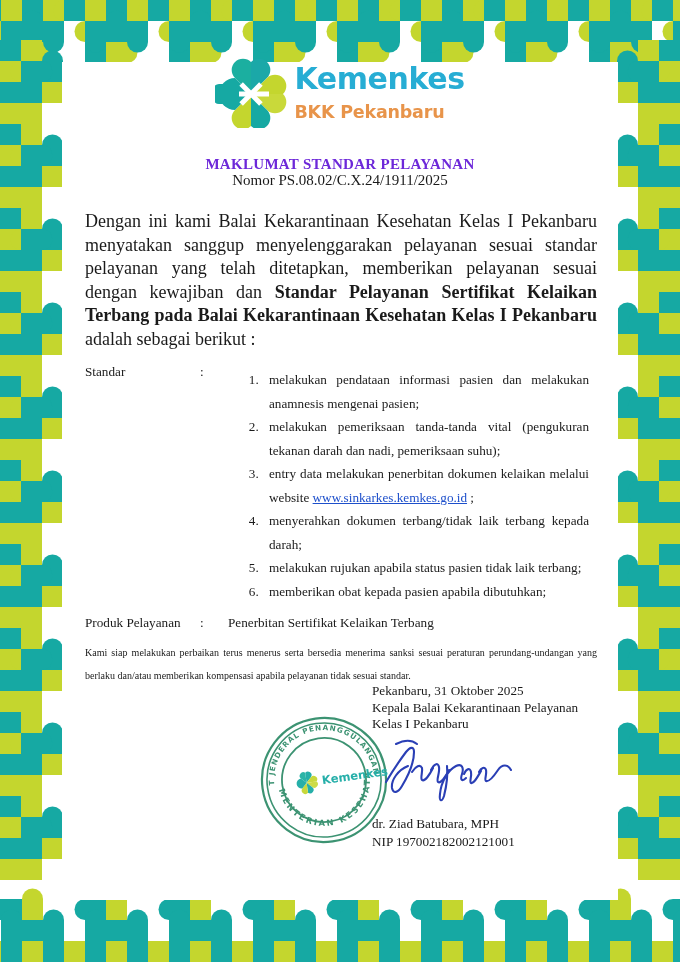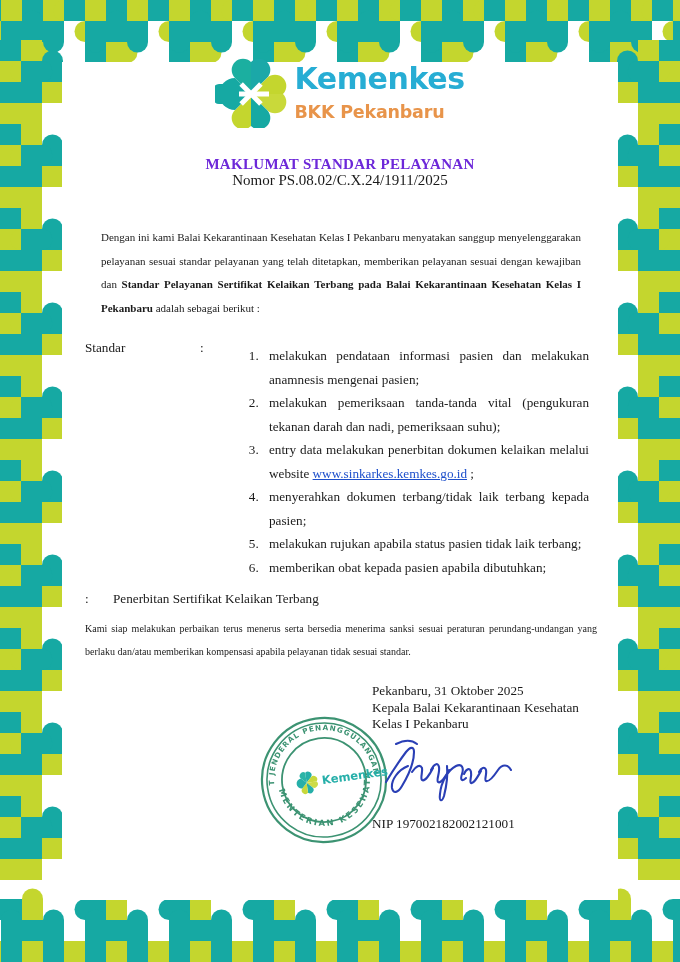--- a/index.html
+++ b/index.html
@@ -90,24 +90,24 @@
 
   
   .body-area {
     position: absolute;
     left: 85px;
     top: 210px;
     width: 512px;
   }
   .para {
     text-align: justify;
-    font-size: 11px;
+    font-size: 18px;
     line-height: 23.5px;
     color: #1a1a1a;
-    margin: 16px;
+    margin: 0;
     text-justify: inter-word;
   }
   .para b { font-weight: bold; }
 
   
   .fields { margin-top: 9px; }
   .field-row {
     display: flex;
     align-items: flex-start;
     font-size: 13.2px;
@@ -344,44 +344,46 @@
       <div class="fields">
 
         <div class="field-row">
           <div class="field-label">Standar</div>
           <div class="field-colon">:</div>
           <div class="field-value">
             <ol class="proc-list">
               <li>melakukan pendataan informasi pasien dan melakukan anamnesis mengenai pasien;</li>
               <li>melakukan pemeriksaan tanda-tanda vital (pengukuran tekanan darah dan nadi, pemeriksaan suhu);</li>
               <li><span>entry data melakukan penerbitan dokumen kelaikan melalui website </span><a class="weblink" href="#">www.sinkarkes.kemkes.go.id</a><span> ;</span></li>
-              <li>menyerahkan dokumen terbang/tidak laik terbang kepada pasien;</li>
+              <li>menyerahkan dokumen terbang/tidak laik terbang kepada darah;</li>
               <li>melakukan rujukan apabila status pasien tidak laik terbang;</li>
               <li>memberikan obat kepada pasien apabila dibutuhkan;</li>
             </ol>
           </div>
         </div>
 
         <div class="field-row">
+          <div class="field-label">Produk Pelayanan</div>
           <div class="field-colon">:</div>
           <div class="field-value">Penerbitan Sertifikat Kelaikan Terbang</div>
         </div>
 
       </div>
 
       <p class="closing">Kami siap melakukan perbaikan terus menerus serta bersedia menerima sanksi sesuai peraturan perundang-undangan yang berlaku dan/atau memberikan kompensasi apabila pelayanan tidak sesuai standar.</p>
     </div>
 
     <div class="sign-block">
       <div>Pekanbaru, 31 Oktober 2025</div>
-      <div>Kepala Balai Kekarantinaan Kesehatan</div>
+      <div>Kepala Balai Kekarantinaan Pelayanan</div>
       <div>Kelas I Pekanbaru</div>
     </div>
 
     <div class="sign-name">
+      <div>dr. Ziad Batubara, MPH</div>
       <div>NIP 197002182002121001</div>
     </div>
 
     <svg class="stamp" viewBox="0 0 132 132">
       <defs>
         <path id="arcTop" d="M 16,66 A 50,50 0 0 1 116,66" fill="none"></path>
         <path id="arcBot" d="M 20,66 A 46,46 0 0 0 112,66" fill="none"></path>
       </defs>
       <g transform="rotate(-8 66 66)" opacity="0.93">
         <circle cx="66" cy="66" r="62" fill="none" stroke="#2E8B68" stroke-width="2.2"></circle>

